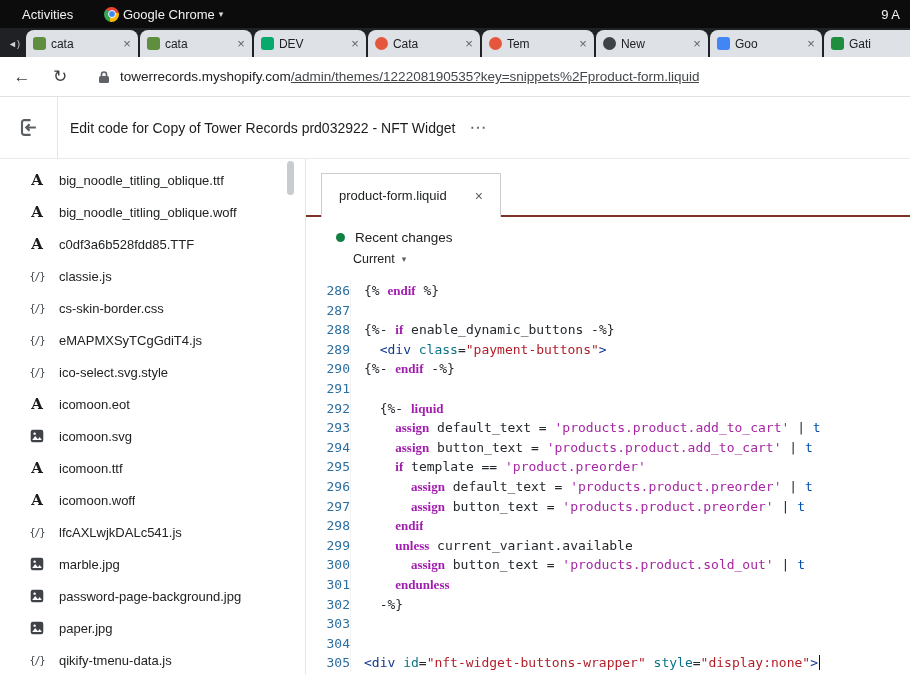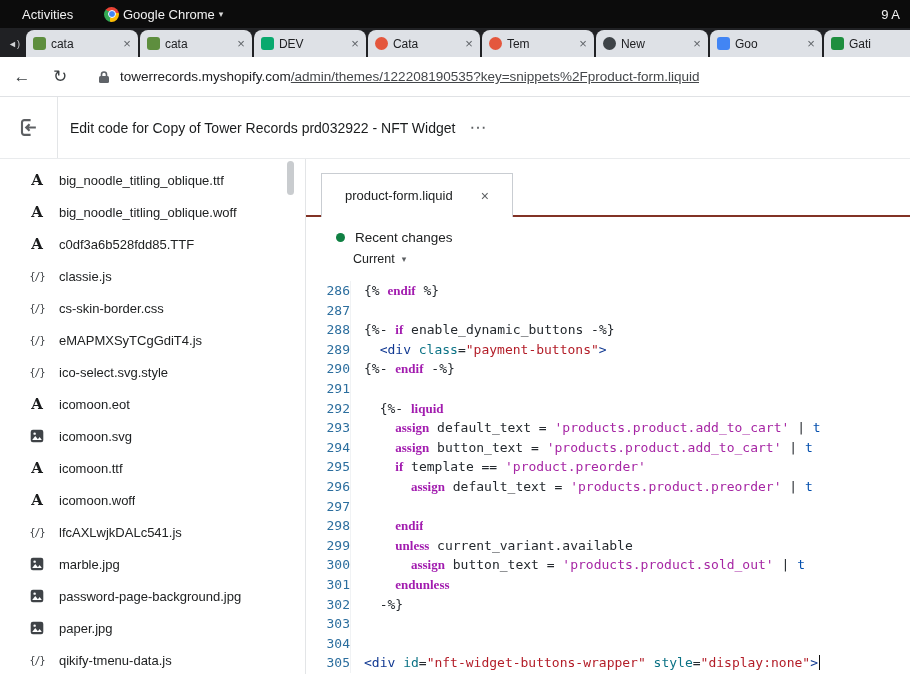--- a/index.html
+++ b/index.html
@@ -42,21 +42,21 @@
   aside.files{width:305px;flex:none;position:relative;padding-top:5px;box-sizing:border-box;overflow:hidden;}
   .file-row{height:32px;display:flex;align-items:center;padding-left:28px;gap:13px;font-size:13px;color:#202223;}
   .ficon{width:18px;flex:none;display:flex;align-items:center;justify-content:center;}
   .font-icon{font-family:"DejaVu Serif",serif;font-size:15px;font-weight:bold;color:#1a1c1d;}
   .code-icon{font-family:"DejaVu Sans Mono",monospace;font-size:10px;color:#3f4347;letter-spacing:-1px;}
   .file-name{white-space:nowrap;overflow:hidden;}
   .side-scroll{position:absolute;right:11px;top:2px;width:7px;height:34px;border-radius:4px;background:#c9cccf;}
 
   main.editor-pane{flex:1;border-left:1px solid #e3e5e7;display:flex;flex-direction:column;min-width:0;background:#fff;}
   .tabrow{height:58px;flex:none;box-sizing:border-box;padding:14px 0 0 15px;border-bottom:2px solid #823225;background:#fff;}
-  .etab{display:inline-flex;align-items:center;height:44px;padding:0 23px;background:#fff;border:1px solid #c9cdd2;border-bottom:none;font-size:13px;color:#202223;gap:28px;box-sizing:border-box;}
+  .etab{display:inline-flex;align-items:center;height:44px;padding:0 17px;background:#fff;border:1px solid #c9cdd2;border-bottom:none;font-size:13px;color:#202223;gap:28px;box-sizing:border-box;}
   .etab-close{color:#5c5f62;font-size:14px;}
 
   .recent{height:64px;flex:none;box-sizing:border-box;padding:13px 0 0 30px;}
   .recent-line{display:flex;align-items:center;gap:10px;font-size:13.5px;color:#202223;}
   .green-dot{width:9px;height:9px;border-radius:50%;background:#108043;flex:none;}
   .version{margin:7px 0 0 17px;display:inline-flex;align-items:center;gap:7px;font-size:12.5px;color:#202223;}
   .version .caret{font-size:9px;color:#5c5f62;}
 
   .code-area{flex:1;overflow:hidden;font-family:"DejaVu Sans Mono",monospace;font-size:13px;}
   .cl{display:flex;height:19.6px;line-height:19.6px;}
@@ -321,20 +321,21 @@
             <div class="cl">
               <span class="ln">295</span>
               <span class="lc"><span class="tok-plain">    </span><span class="tok-kw">if</span><span class="tok-plain"> template == </span><span class="tok-str">'product.preorder'</span></span>
             </div>
             <div class="cl">
               <span class="ln">296</span>
               <span class="lc"><span class="tok-plain">      </span><span class="tok-kw">assign</span><span class="tok-plain"> default_text = </span><span class="tok-str">'products.product.preorder'</span><span class="tok-plain"> | </span><span class="tok-blue">t</span></span>
             </div>
             <div class="cl">
               <span class="ln">297</span>
+              <span class="lc"><span class="tok-plain">      </span><span class="tok-kw">assign</span><span class="tok-plain"> button_text = </span><span class="tok-str">'products.product.preorder'</span><span class="tok-plain"> | </span><span class="tok-blue">t</span></span>
             </div>
             <div class="cl">
               <span class="ln">298</span>
               <span class="lc"><span class="tok-plain">    </span><span class="tok-kw">endif</span></span>
             </div>
             <div class="cl">
               <span class="ln">299</span>
               <span class="lc"><span class="tok-plain">    </span><span class="tok-kw">unless</span><span class="tok-plain"> current_variant.available</span></span>
             </div>
             <div class="cl">

